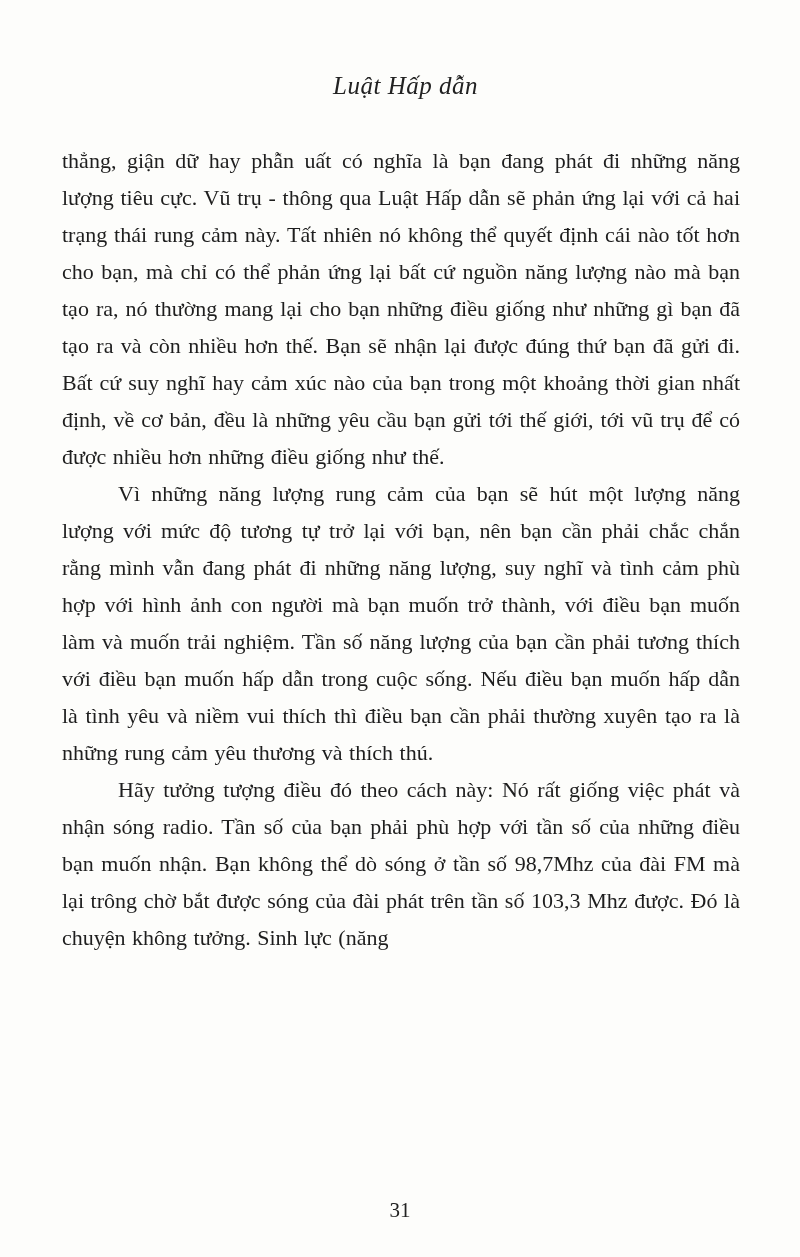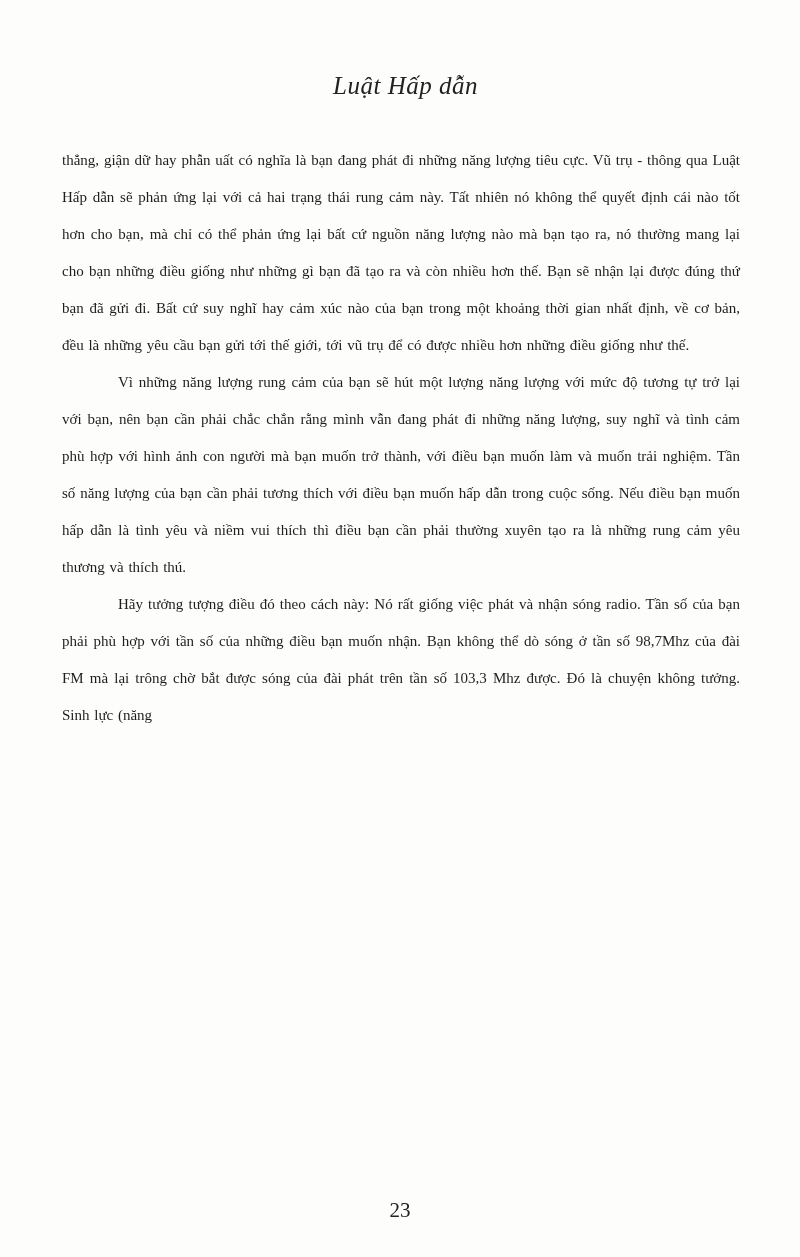--- a/index.html
+++ b/index.html
@@ -26,21 +26,21 @@
     letter-spacing: 0.5px;
     color: #222;
     padding-left: 11px;
   }
   .body-text {
     margin: 42px 60px 0 62px;
     text-align: justify;
   }
   .para {
     margin: 0;
-    font-size: 15px;
+    font-size: 22px;
     line-height: 37px;
     word-spacing: 1px;
   }
   .para + .para {
   }
   .para.indent {
     text-indent: 56px;
   }
   .page-number {
     position: absolute;
@@ -57,14 +57,14 @@
 
 <div class="page">
   <div class="running-head">Luật Hấp dẫn</div>
 
   <div class="body-text">
     <p class="para">thẳng, giận dữ hay phẫn uất có nghĩa là bạn đang phát đi những năng lượng tiêu cực. Vũ trụ - thông qua Luật Hấp dẫn sẽ phản ứng lại với cả hai trạng thái rung cảm này. Tất nhiên nó không thể quyết định cái nào tốt hơn cho bạn, mà chỉ có thể phản ứng lại bất cứ nguồn năng lượng nào mà bạn tạo ra, nó thường mang lại cho bạn những điều giống như những gì bạn đã tạo ra và còn nhiều hơn thế. Bạn sẽ nhận lại được đúng thứ bạn đã gửi đi. Bất cứ suy nghĩ hay cảm xúc nào của bạn trong một khoảng thời gian nhất định, về cơ bản, đều là những yêu cầu bạn gửi tới thế giới, tới vũ trụ để có được nhiều hơn những điều giống như thế.</p>
     <p class="para indent">Vì những năng lượng rung cảm của bạn sẽ hút một lượng năng lượng với mức độ tương tự trở lại với bạn, nên bạn cần phải chắc chắn rằng mình vẫn đang phát đi những năng lượng, suy nghĩ và tình cảm phù hợp với hình ảnh con người mà bạn muốn trở thành, với điều bạn muốn làm và muốn trải nghiệm. Tần số năng lượng của bạn cần phải tương thích với điều bạn muốn hấp dẫn trong cuộc sống. Nếu điều bạn muốn hấp dẫn là tình yêu và niềm vui thích thì điều bạn cần phải thường xuyên tạo ra là những rung cảm yêu thương và thích thú.</p>
     <p class="para indent">Hãy tưởng tượng điều đó theo cách này: Nó rất giống việc phát và nhận sóng radio. Tần số của bạn phải phù hợp với tần số của những điều bạn muốn nhận. Bạn không thể dò sóng ở tần số 98,7Mhz của đài FM mà lại trông chờ bắt được sóng của đài phát trên tần số 103,3 Mhz được. Đó là chuyện không tưởng. Sinh lực (năng</p>
   </div>
 
-  <div class="page-number">23</div>
+  <div class="page-number">31</div>
 </div>
 
 </body></html>

